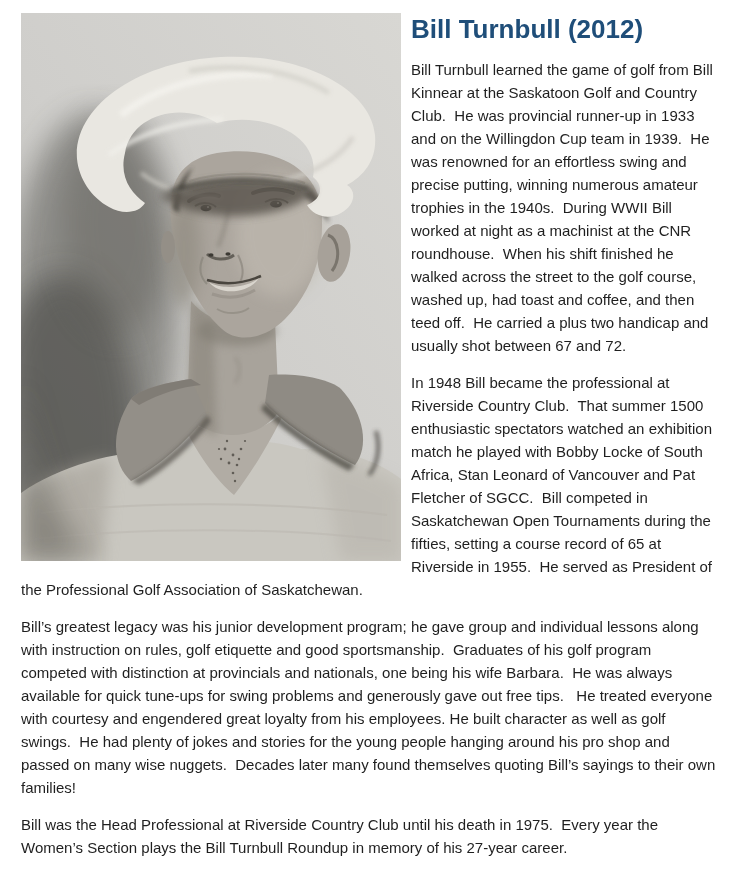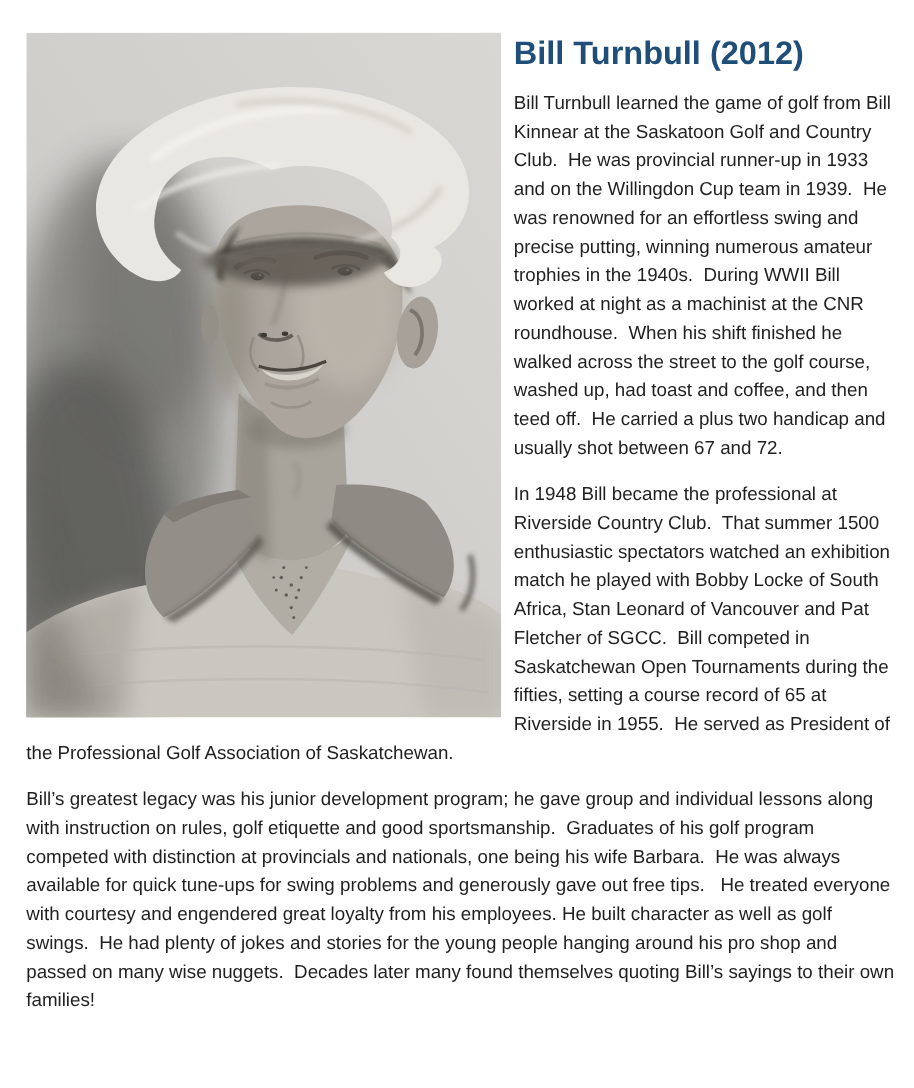--- a/index.html
+++ b/index.html
@@ -10,21 +10,21 @@
   body {
     width: 731px;
     height: 870px;
     font-family: "Liberation Sans", "DejaVu Sans", sans-serif;
     overflow: hidden;
   }
   .page {
     box-sizing: border-box;
     width: 731px;
     height: 742px;
-    padding: 26px 12px 0 21px;
+    padding: 13px 12px 0 21px;
   }
   .page::after { content: ""; display: block; clear: both; }
 
   .photo-frame {
     float: left;
     width: 380px;
     height: 548px;
     margin: 0 10px 10px 0;
     overflow: hidden;
   }
@@ -191,14 +191,15 @@
 
       <path d="M0,548 L0,360 C10,430 30,500 70,548 Z" fill="#35342f" opacity="0.35" filter="url(#b15)"></path>
     </svg>
   </div>
 
   <h1 class="doc-title" style="color: rgb(31, 78, 121);">Bill Turnbull (2012)</h1>
 
   <p class="doc-para">Bill Turnbull learned the game of golf from Bill Kinnear at the Saskatoon Golf and Country Club.  He was provincial runner-up in 1933 and on the Willingdon Cup team in 1939.  He was renowned for an effortless swing and precise putting, winning numerous amateur trophies in the 1940s.  During WWII Bill worked at night as a machinist at the CNR roundhouse.  When his shift finished he walked across the street to the golf course, washed up, had toast and coffee, and then teed off.  He carried a plus two handicap and usually shot between 67 and 72.</p>
   <p class="doc-para">In 1948 Bill became the professional at Riverside Country Club.  That summer 1500 enthusiastic spectators watched an exhibition match he played with Bobby Locke of South Africa, Stan Leonard of Vancouver and Pat Fletcher of SGCC.  Bill competed in Saskatchewan Open Tournaments during the fifties, setting a course record of 65 at Riverside in 1955.  He served as President of the Professional Golf Association of Saskatchewan.</p>
   <p class="doc-para">Bill’s greatest legacy was his junior development program; he gave group and individual lessons along with instruction on rules, golf etiquette and good sportsmanship.  Graduates of his golf program competed with distinction at provincials and nationals, one being his wife Barbara.  He was always available for quick tune-ups for swing problems and generously gave out free tips.   He treated everyone with courtesy and engendered great loyalty from his employees. He built character as well as golf swings.  He had plenty of jokes and stories for the young people hanging around his pro shop and passed on many wise nuggets.  Decades later many found themselves quoting Bill’s sayings to their own families!</p>
+  <p class="doc-para">Bill was the Head Professional at Riverside Country Club until his death in 1975.  Every year the Women’s Section plays the Bill Turnbull Roundup in memory of his 27-year career.</p>
 
 </div>
 
 </body></html>

